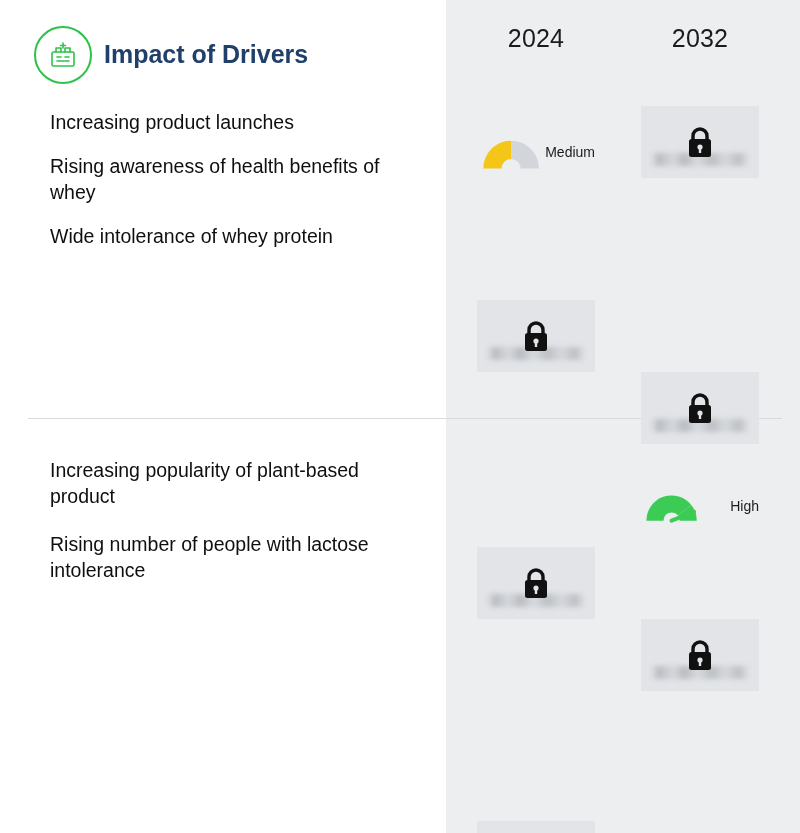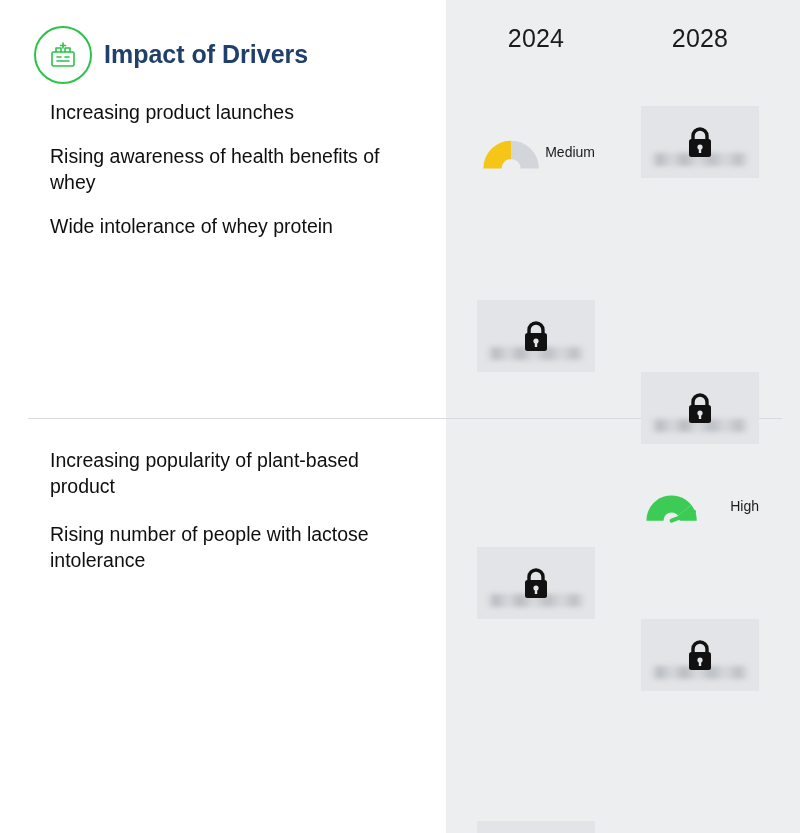--- a/index.html
+++ b/index.html
@@ -79,21 +79,21 @@
     flex: 0 0 auto;
   }
   .sec-title {
     font-size: 25px;
     color: #20406b;
     font-weight: 700;
     line-height: 1.1;
     text-align: right;
   }
   .items {
-    margin-top: 14px;
+    margin-top: 24px;
   }
   .item {
     font-size: 19.5px;
     line-height: 1.33;
     color: #0f0f0f;
     margin: 0 0 18px 16px;
     max-width: 340px;
   }
   .items.challenges .item { margin-bottom: 22px; }
 
@@ -149,21 +149,21 @@
   }
 </style>
 </head>
 <body>
 
 <div class="canvas">
 
   <div class="grid-panel"></div>
 
   <div class="col-head c1">2024</div>
-  <div class="col-head c2">2028</div>
+  <div class="col-head c2">2032</div>
 
   <div class="divider"></div>
 
   <div class="section drivers">
     <div class="sec-head">
       <span class="badge">
         <svg width="32" height="32" viewBox="0 0 32 32">
           <g fill="none" stroke="#2ec24a" stroke-width="1.6" stroke-linecap="round" stroke-linejoin="round">
             <rect x="5" y="13" width="22" height="14" rx="1.5"></rect>
             <path d="M9 13V9h5v4M18 13V9h5v4"></path>

